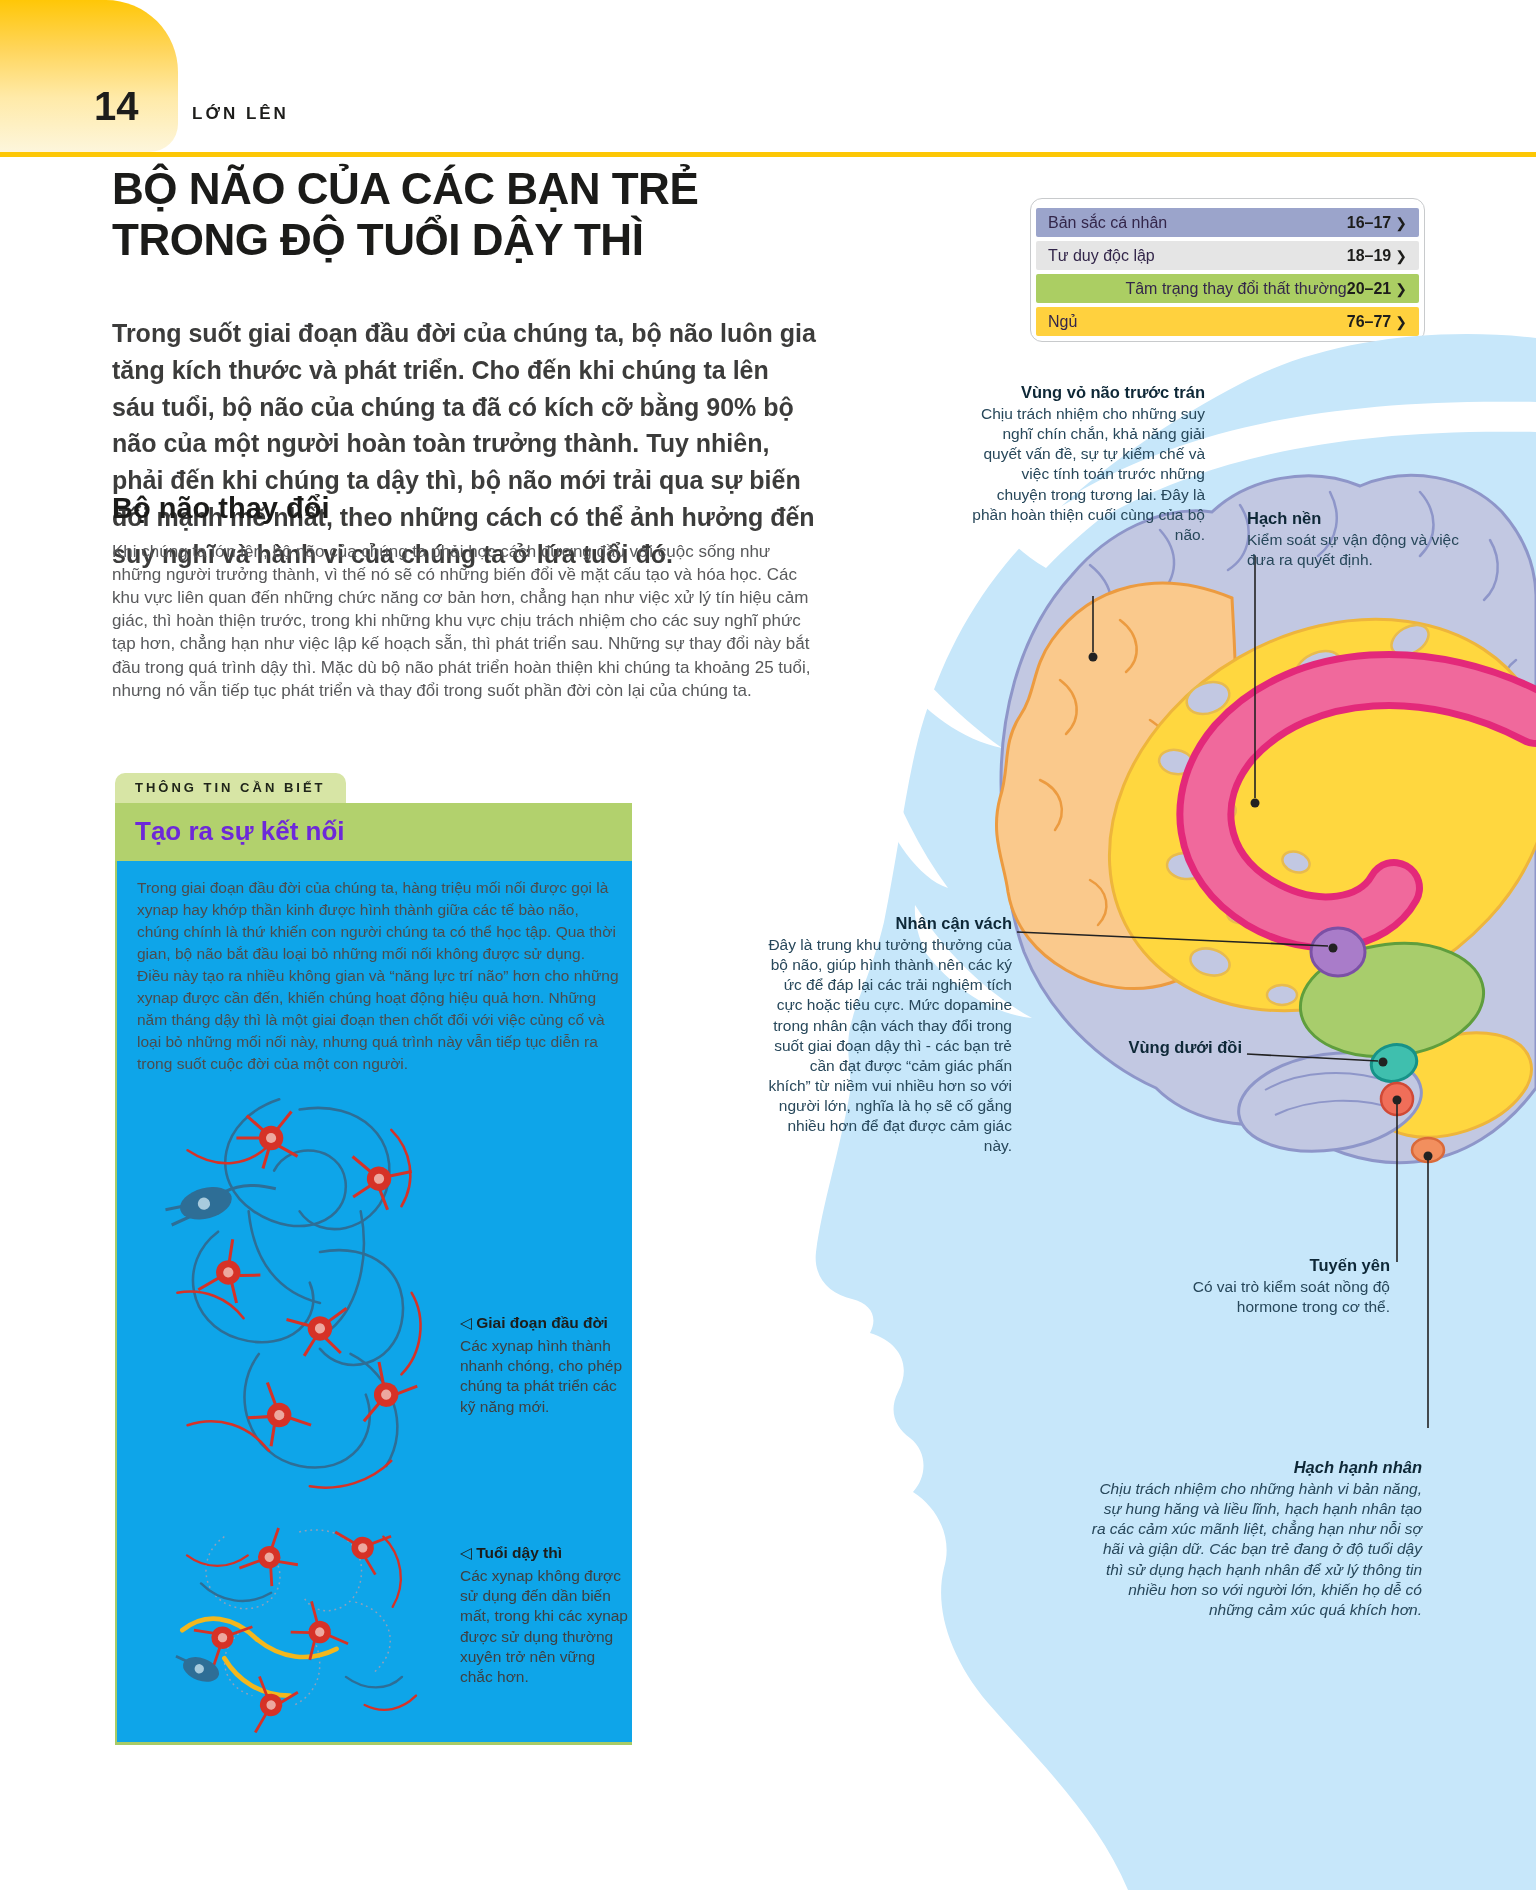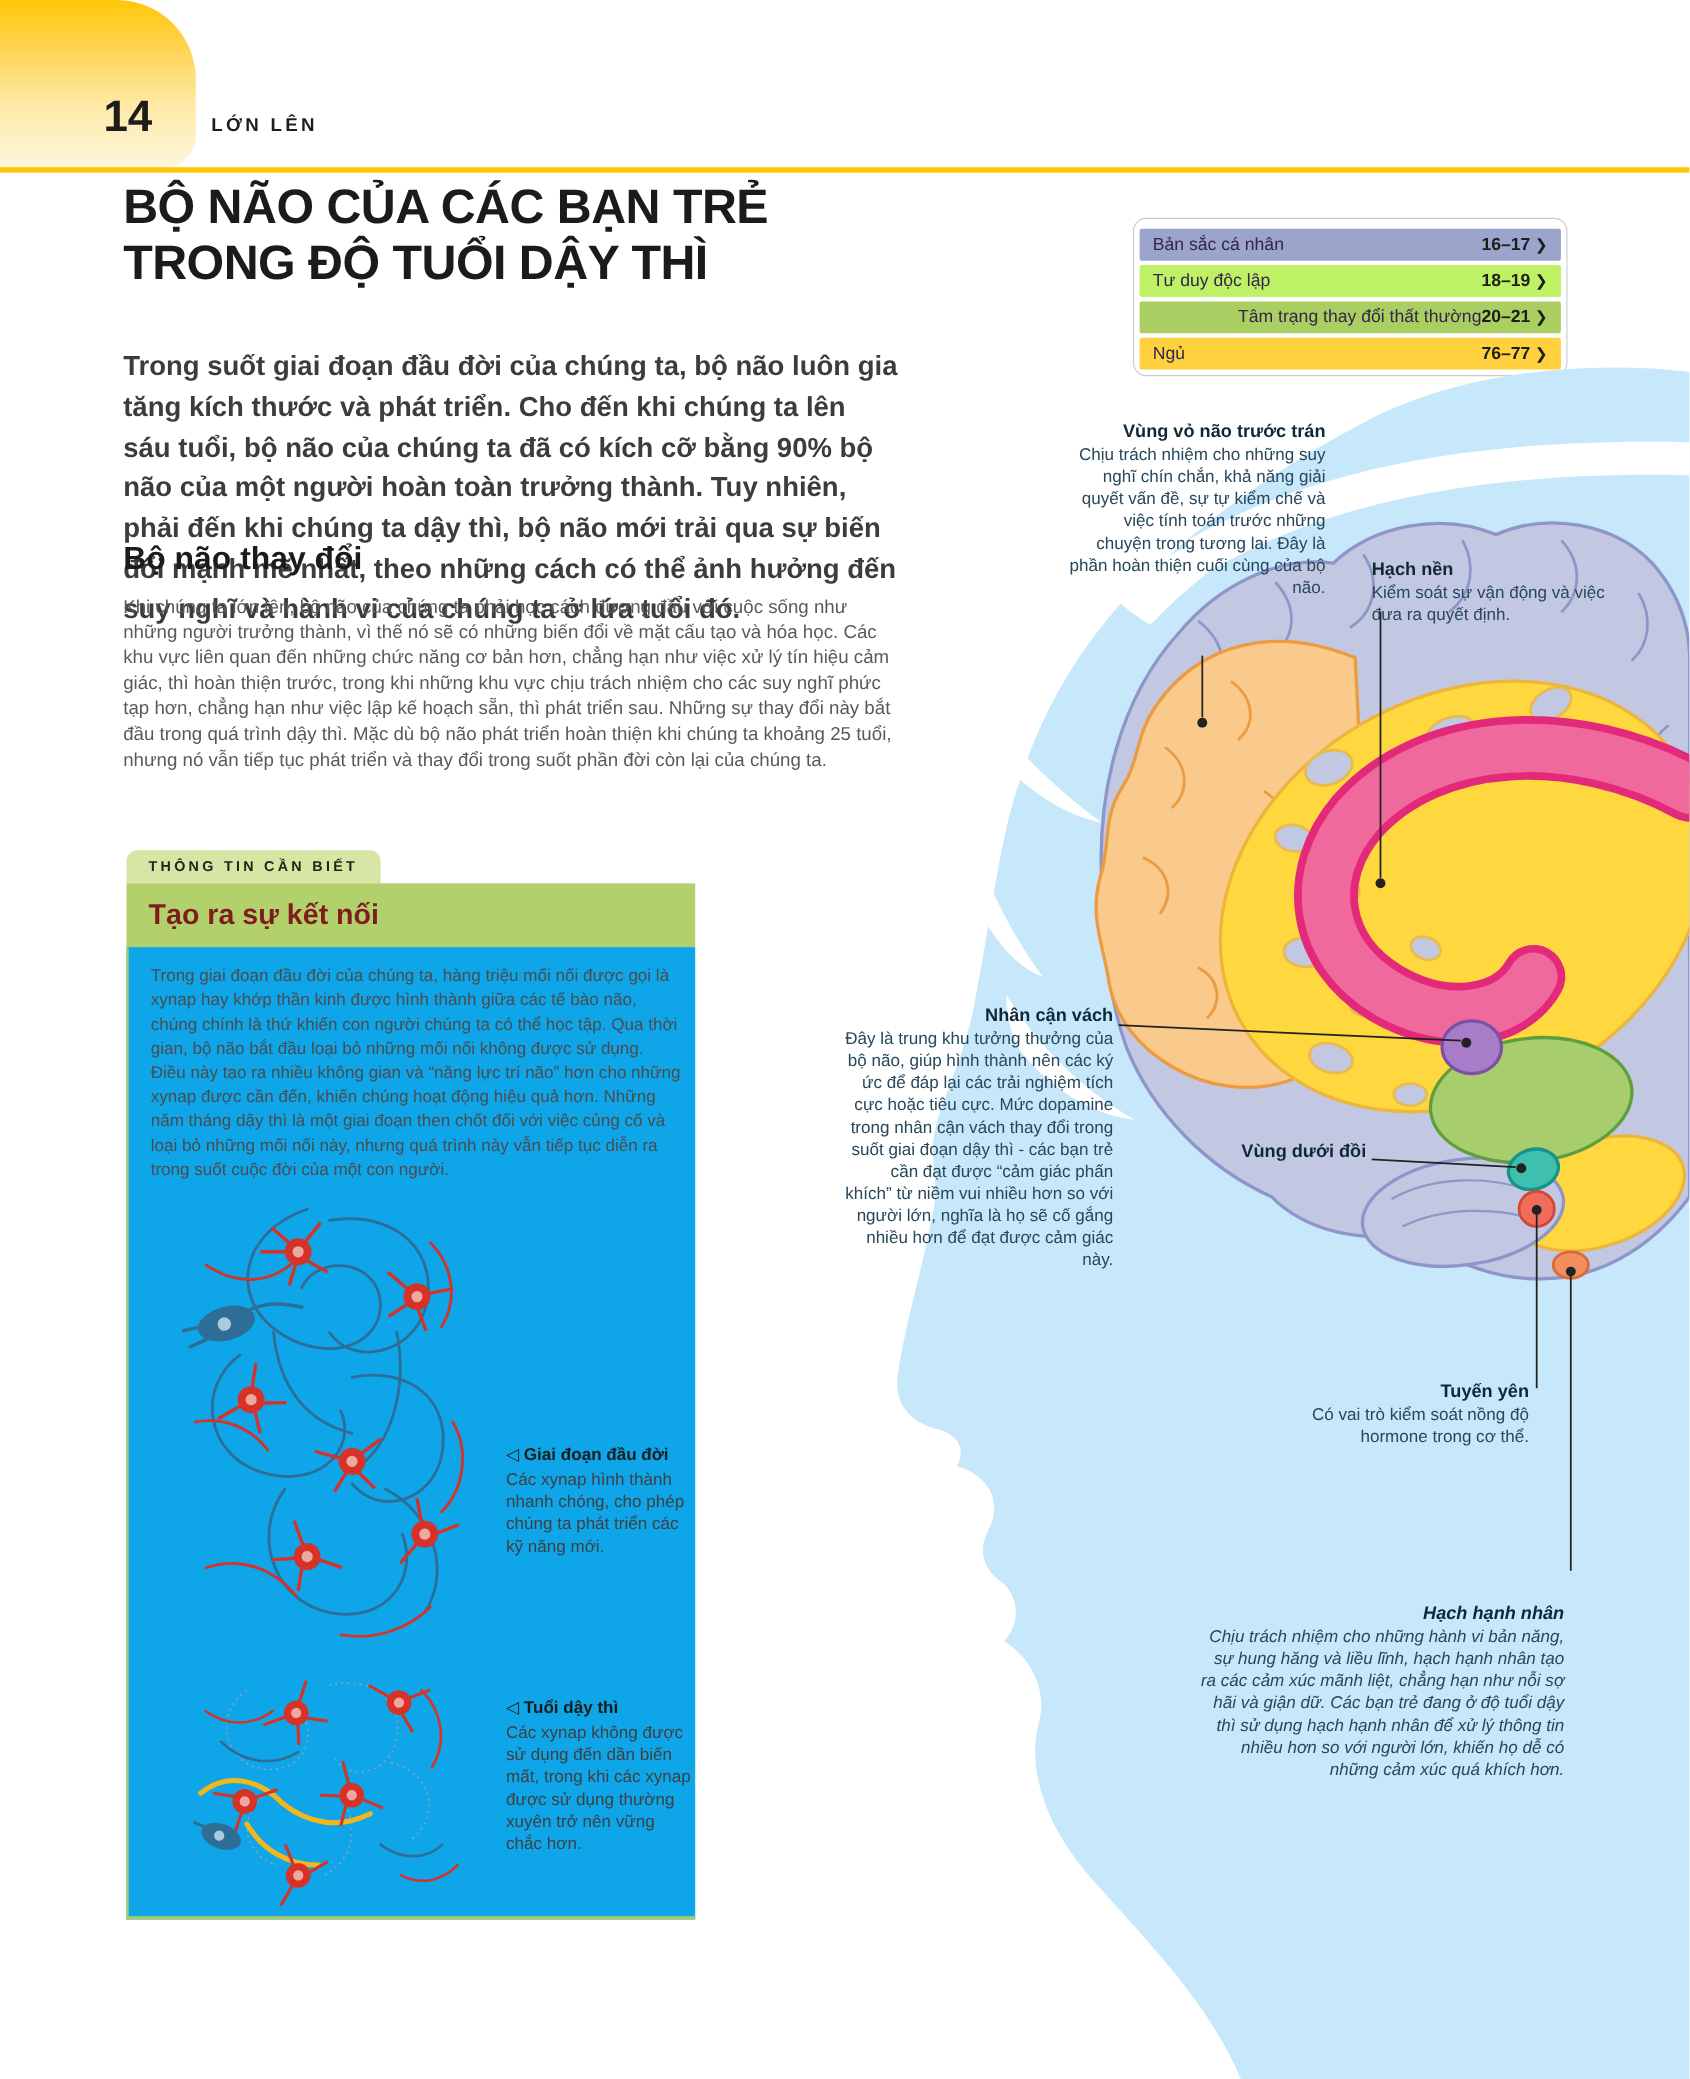--- a/index.html
+++ b/index.html
@@ -40,21 +40,21 @@
   .sa-pages{font-weight:800;color:#1d1d1b;font-size:16px;}
   .sa-chev{font-weight:800;color:#1d1d1b;font-size:14px;margin-left:4px;}
   
   .infobox{left:115px;top:773px;width:517px;height:975px;}
   .ib-tab{
     position:absolute;left:0;top:0;height:30px;line-height:30px;padding:0 20px;
     background:#d7e5a5;border-radius:10px 10px 0 0;
     font-size:13px;font-weight:800;letter-spacing:3px;color:#20251a;
   }
   .ib-band{position:absolute;left:0;top:30px;width:100%;height:58px;background:#b2d16d;}
-  .ib-band h2{margin:0;padding:0 0 0 20px;line-height:56px;font-size:26px;font-weight:800;color:#7f1d1d;}
+  .ib-band h2{margin:0;padding:0 0 0 20px;line-height:56px;font-size:26px;font-weight:800;color:#6d28d9;}
   .ib-frame{
     position:absolute;left:0;top:88px;width:100%;height:884px;box-sizing:border-box;
     border-left:2px solid #a9cb66;border-bottom:3px solid #a9cb66;background:#0ea5e9;
   }
   .ib-body{padding:16px 12px 0 20px;font-size:15.5px;line-height:1.42;color:#4b4c4e;}
   .figcap{position:absolute;width:168px;font-size:15.5px;line-height:1.3;color:#3f4042;}
   .figcap .t{font-weight:800;color:#1d1d1b;display:block;margin-bottom:3px;}
   .figcap-early{left:345px;top:540px;}
   .figcap-puberty{left:345px;top:770px;}
   .fig{position:absolute;}
@@ -203,21 +203,21 @@
   <div>BỘ NÃO CỦA CÁC BẠN TRẺ</div>
   <div>TRONG ĐỘ TUỔI DẬY THÌ</div>
 </div>
 <p class="abs intro">Trong suốt giai đoạn đầu đời của chúng ta, bộ não luôn gia tăng kích thước và phát triển. Cho đến khi chúng ta lên sáu tuổi, bộ não của chúng ta đã có kích cỡ bằng 90% bộ não của một người hoàn toàn trưởng thành. Tuy nhiên, phải đến khi chúng ta dậy thì, bộ não mới trải qua sự biến đổi mạnh mẽ nhất, theo những cách có thể ảnh hưởng đến suy nghĩ và hành vi của chúng ta ở lứa tuổi đó.</p>
 
 <div class="abs seealso">
   <div class="sa-row" style="background: rgb(155, 164, 203);">
     <span>Bản sắc cá nhân</span>
     <span><span class="sa-pages">16–17</span><span class="sa-chev">❯</span></span>
   </div>
-  <div class="sa-row" style="background: #bef264;">
+  <div class="sa-row" style="background: #e5e5e5;">
     <span>Tư duy độc lập</span>
     <span><span class="sa-pages">18–19</span><span class="sa-chev">❯</span></span>
   </div>
   <div class="sa-row" style="background: rgb(171, 206, 99); justify-content: flex-end;">
     <span>Tâm trạng thay đổi thất thường</span>
     <span><span class="sa-pages">20–21</span><span class="sa-chev">❯</span></span>
   </div>
   <div class="sa-row" style="background: rgb(255, 209, 62);">
     <span>Ngủ</span>
     <span><span class="sa-pages">76–77</span><span class="sa-chev">❯</span></span>

